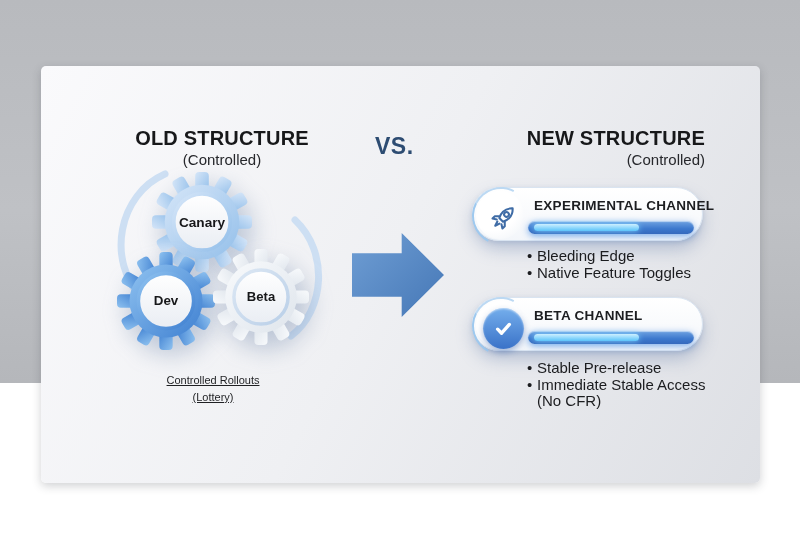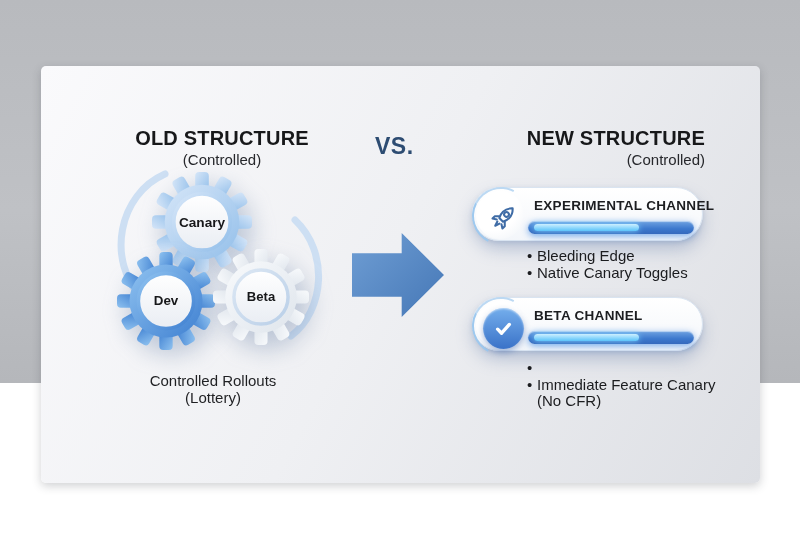--- a/index.html
+++ b/index.html
@@ -32,21 +32,21 @@
   .gear { position:absolute; }
   .gear svg { width:100%; height:100%; overflow:visible;
               filter:drop-shadow(5px 9px 10px rgba(95,120,160,.35)); }
   .gear-canary { left:57px; top:12px;  width:100px; height:100px; z-index:1; }
   .gear-dev    { left:22px; top:92px;  width:98px;  height:98px;  z-index:2; }
   .gear-beta   { left:118px; top:89px; width:96px;  height:96px;  z-index:3; }
   .gear text { font-family:"Liberation Sans", sans-serif; font-size:15px; font-weight:700;
                fill:#17181a; text-anchor:middle; }
 
   .gear-caption { position:absolute; left:118px; top:372px; width:190px;
-                  text-align:center; font-size:15px; color:#1f2023; line-height:17px; }
+                  text-align:center; font-size:11px; color:#1f2023; line-height:17px;text-decoration:underline; }
 
   
   .arrow {
     position:absolute; left:352px; top:233px; width:92px; height:84px;
     background:linear-gradient(135deg,#6f9ed4 0%,#4577b6 100%);
     clip-path:polygon(0 24%,54% 24%,54% 0,100% 50%,54% 100%,54% 76%,0 76%);
   }
 
   
   .channel-card {
@@ -240,44 +240,45 @@
     </div>
   </div>
 
   <div class="bullet-list bl-exp">
     <div class="bullet-row">
       <span class="bullet-dot">•</span>
       <span>Bleeding Edge</span>
     </div>
     <div class="bullet-row">
       <span class="bullet-dot">•</span>
-      <span>Native Canary Toggles</span>
+      <span>Native Feature Toggles</span>
     </div>
   </div>
 
   <div class="channel-card card-beta">
     <div class="icon-zone">
       <div class="check-circle">
         <svg viewBox="0 0 24 24" width="27" height="27">
           <path d="M6.8 12.6l3.5 3.6 6.9-7.8" fill="none" stroke="#ffffff" stroke-width="3" stroke-linecap="round" stroke-linejoin="round"></path>
         </svg>
       </div>
     </div>
     <div class="card-title">BETA CHANNEL</div>
     <div class="bar-track">
       <div class="bar-fill" style="width: 63%;"></div>
     </div>
   </div>
 
   <div class="bullet-list bl-beta">
     <div class="bullet-row">
       <span class="bullet-dot">•</span>
-    </div>
-    <div class="bullet-row">
-      <span class="bullet-dot">•</span>
-      <span>Immediate Feature Canary</span>
+      <span>Stable Pre-release</span>
+    </div>
+    <div class="bullet-row">
+      <span class="bullet-dot">•</span>
+      <span>Immediate Stable Access</span>
     </div>
     <div class="bullet-row">
       <span class="bullet-dot"></span>
       <span>(No CFR)</span>
     </div>
   </div>
 </div>
 
 </body></html>

